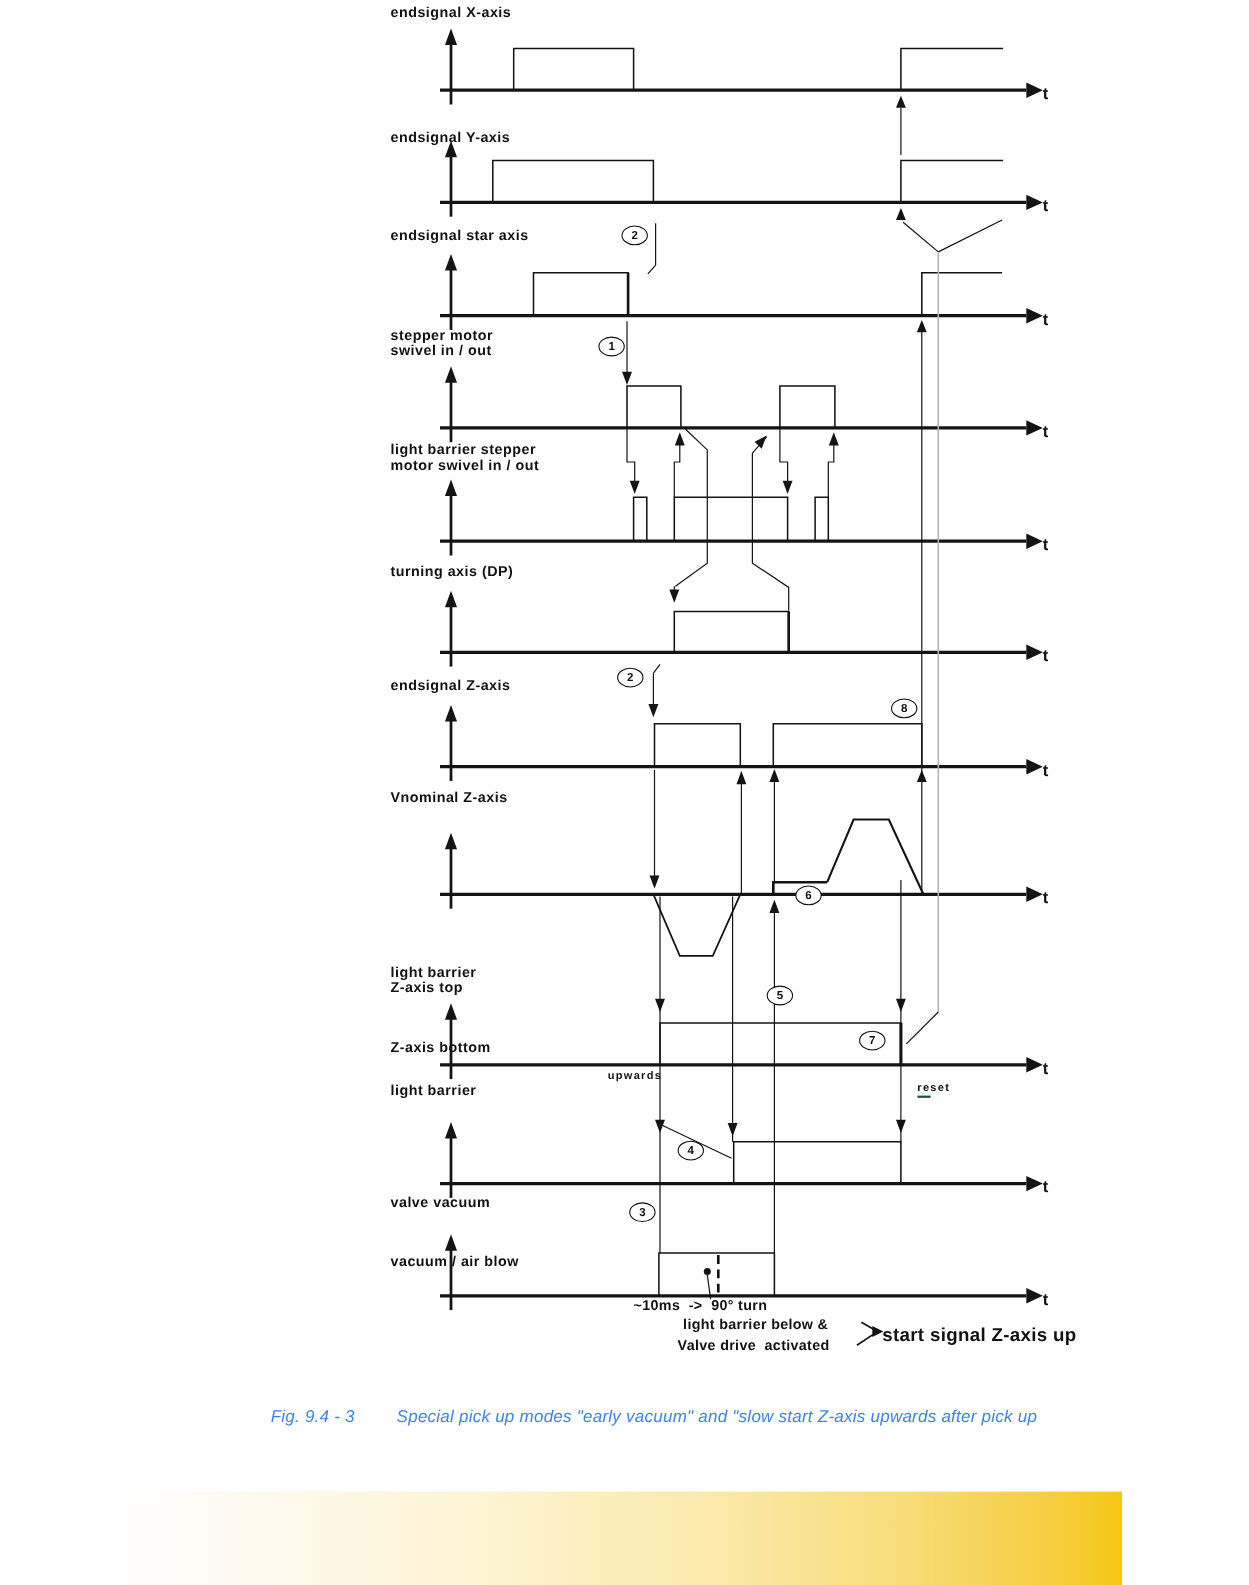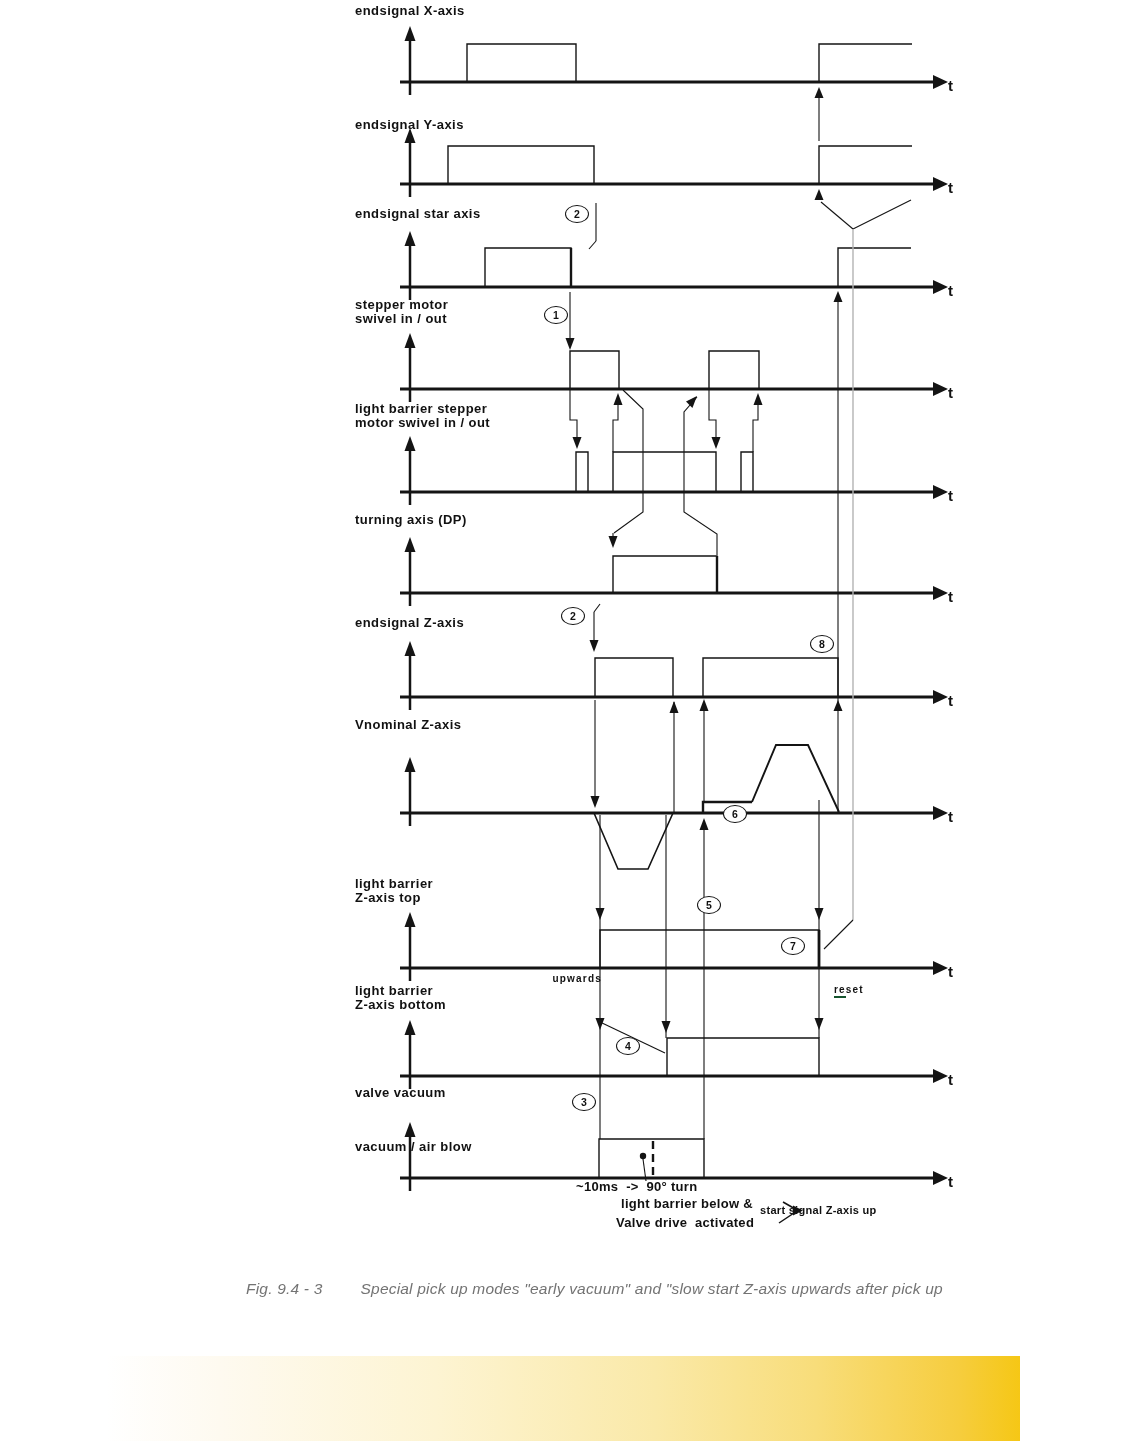--- a/index.html
+++ b/index.html
@@ -9,21 +9,21 @@
   .lbl{position:absolute;left:355px;font:bold 13px "Liberation Sans",sans-serif;
        letter-spacing:.45px;color:#111;line-height:14px;white-space:pre;}
   .tlab{position:absolute;left:948px;font:bold 15px "Liberation Sans",sans-serif;color:#111;}
   .marker{position:absolute;width:24px;height:18px;border:1.3px solid #111;border-radius:50%;
        background:#fff;font:bold 10.5px "Liberation Sans",sans-serif;color:#111;
        display:flex;align-items:center;justify-content:center;box-sizing:border-box;}
   .note{position:absolute;font:bold 13px "Liberation Sans",sans-serif;color:#111;
        letter-spacing:.3px;white-space:pre;}
   .note-sm{font-size:10px;letter-spacing:1.2px;}
   .caption{position:absolute;left:228px;top:1262px;font:italic 15.5px "Liberation Sans",sans-serif;
-       color:#737373;letter-spacing:.2px;white-space:pre;}
+       color:#3b82f6;letter-spacing:.2px;white-space:pre;}
   .caption .cap-text{margin-left:38px;}
   .underlined{border-bottom:2px solid #14532d;padding-bottom:1px;}
   .band-right{position:absolute;left:1106px;top:291px;width:29px;height:1064px;
        background:linear-gradient(to bottom,#fffefc 0%,#fdf8e6 22%,#fbf1c8 45%,#f9e6a0 65%,#f7d55c 85%,#f5c400 100%);}
   .band-bottom{position:absolute;left:106px;top:1356px;width:947px;height:85px;
        background:linear-gradient(to right,#ffffff 0%,#fefaf0 12%,#fdf4d2 35%,#fae9a8 58%,#f8dd7a 75%,#f6cd3e 90%,#f5c400 100%);}
   .band-corner{position:absolute;left:1053px;top:1356px;width:82px;height:85px;
        background:radial-gradient(circle at 18% 0%,#ffffff 0%,#fcf3c6 42%,#f8da67 75%,#f5c400 100%);}
 </style>
 </head>
@@ -208,21 +208,21 @@
   <div class="lbl" style="top:298px">stepper motor</div>
   <div class="lbl" style="top:312px">swivel in / out</div>
   <div class="lbl" style="top:402px">light barrier stepper</div>
   <div class="lbl" style="top:416px">motor swivel in / out</div>
   <div class="lbl" style="top:513px">turning axis (DP)</div>
   <div class="lbl" style="top:616px">endsignal Z-axis</div>
   <div class="lbl" style="top:718px">Vnominal Z-axis</div>
   <div class="lbl" style="top:877px">light barrier</div>
   <div class="lbl" style="top:891px">Z-axis top</div>
   <div class="lbl" style="top:984px">light barrier</div>
-  <div class="lbl" style="top:998px">Z-axis bottom</div>
+  <div class="lbl" style="top:945px">Z-axis bottom</div>
   <div class="lbl" style="top:1086px">valve vacuum</div>
   <div class="lbl" style="top:1140px">vacuum / air blow</div>
 
   <div class="tlab" style="top:77px">t</div>
   <div class="tlab" style="top:179px">t</div>
   <div class="tlab" style="top:282px">t</div>
   <div class="tlab" style="top:384px">t</div>
   <div class="tlab" style="top:487px">t</div>
   <div class="tlab" style="top:588px">t</div>
   <div class="tlab" style="top:692px">t</div>
@@ -241,19 +241,19 @@
   <div class="marker" style="left:781px;top:937px">7</div>
   <div class="marker" style="left:810px;top:635px">8</div>
 
   <div class="note note-sm" style="left:546px;top:973px;width:56px;text-align:right">upwards</div>
   <div class="note note-sm" style="left:818px;top:973px">
     <span class="underlined">re</span><span>set</span>
   </div>
   <div class="note" style="left:576px;top:1179px">~10ms  -&gt;  90° turn</div>
   <div class="note" style="left:621px;top:1196px">light barrier below &amp;</div>
   <div class="note" style="left:616px;top:1215px">Valve drive  activated</div>
-  <div class="note" style="left:760px;top:1204px;font-size:11px">start signal Z-axis up</div>
+  <div class="note" style="left:802px;top:1204px;font-size:17px">start signal Z-axis up</div>
 
   <div class="caption">
     <span class="cap-label">Fig. 9.4 - 3</span><span class="cap-text">Special pick up modes "early vacuum" and "slow start Z-axis upwards after pick up</span>
   </div>
 
 </div>
 
 </body></html>

